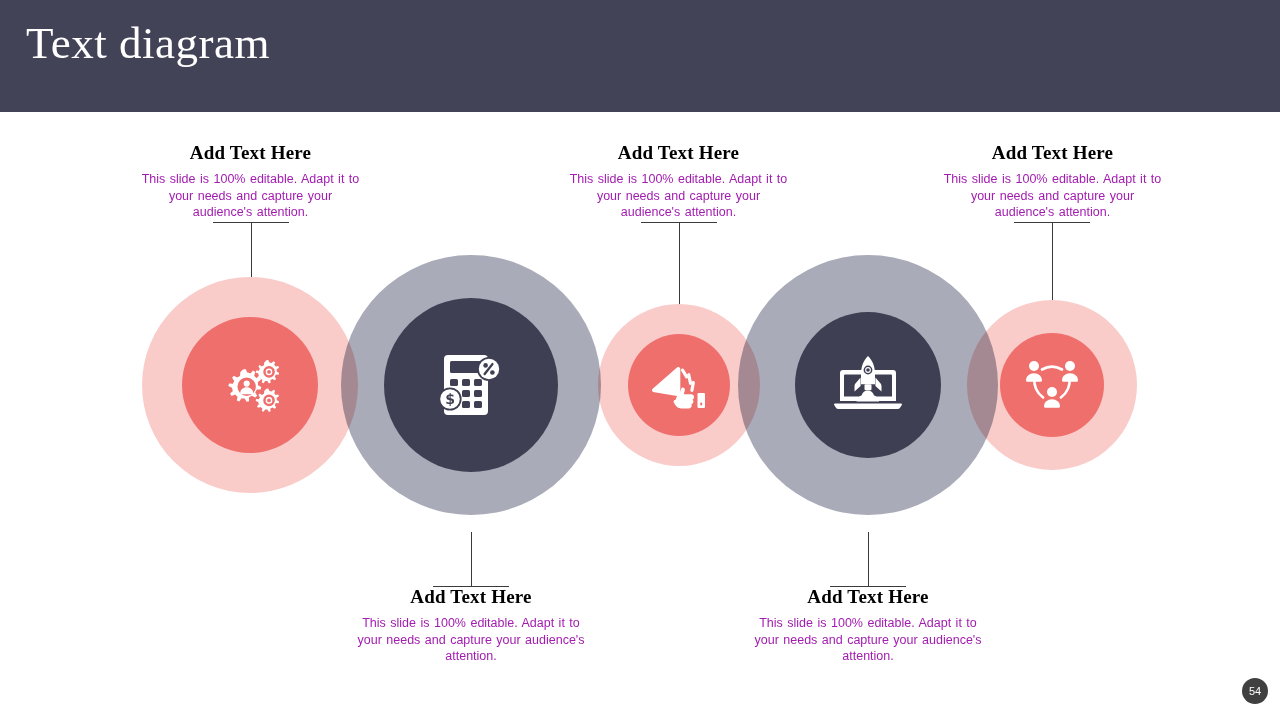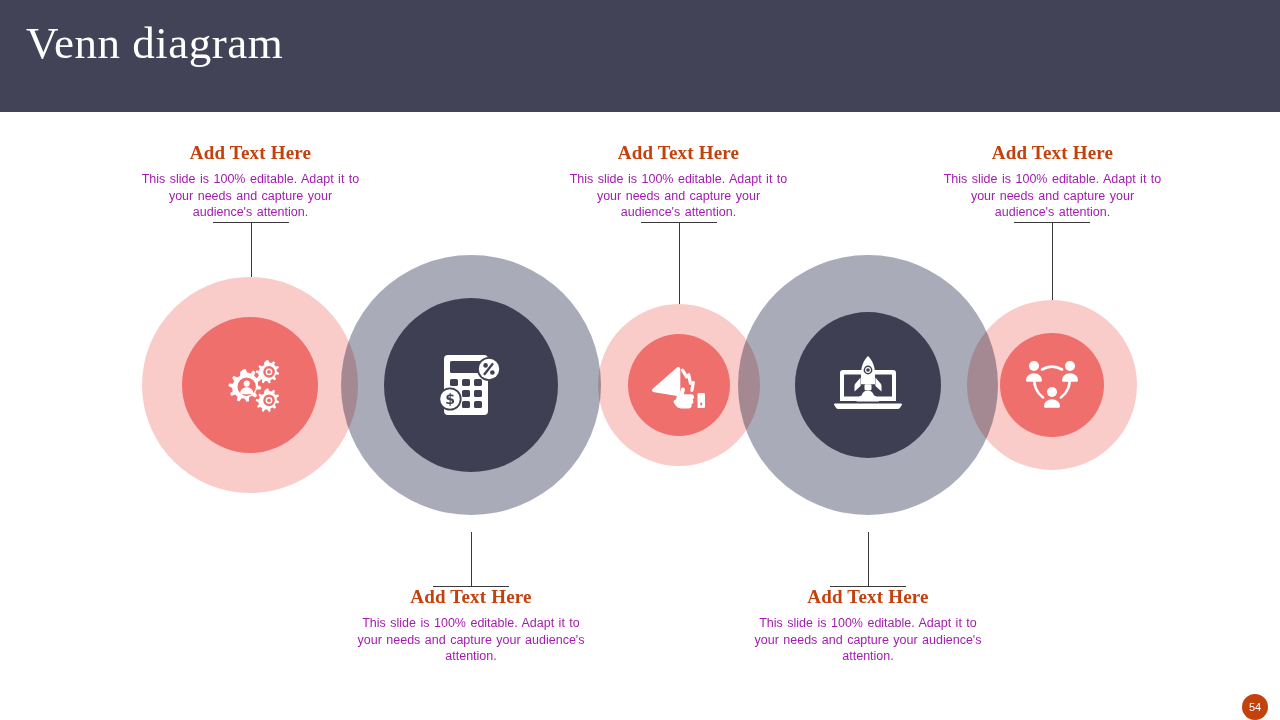--- a/index.html
+++ b/index.html
@@ -90,56 +90,56 @@
 
   
   .text-block {
     position: absolute;
     text-align: center;
   }
   .tb-title {
     font-family: "Liberation Serif", serif;
     font-weight: bold;
     font-size: 19px;
-    color: #c2410c;
+    color: #000000;
     letter-spacing: 0.2px;
     margin: 0 0 7px 0;
     white-space: nowrap;
   }
   .tb-body {
     font-family: "Liberation Sans", sans-serif;
     font-size: 12.5px;
     color: #a21caf;
     line-height: 1.32;
     margin: 0;
     word-spacing: 1px;
   }
 
   
   .page-badge {
     position: absolute;
     right: 12px;
-    bottom: 0;
+    bottom: 16px;
     width: 26px;
     height: 26px;
     border-radius: 50%;
-    background: #c2410c;
+    background: #404040;
     color: #ffffff;
     font-size: 11px;
     font-family: "Liberation Sans", sans-serif;
     display: flex;
     align-items: center;
     justify-content: center;
   }
 </style>
 </head>
 <body>
 
 <div class="header-bar"></div>
-<div class="slide-title">Venn diagram</div>
+<div class="slide-title">Text diagram</div>
 
 <div class="stage">
 
   <div class="venn-layer">
 
     <div class="ring pink" style="left:142px; top:165px; width:216px; height:216px;"></div>
 
     <div class="ring gray" style="left:341px; top:143px; width:260px; height:260px;"></div>
 
     <div class="ring pink" style="left:598px; top:192px; width:162px; height:162px;"></div>

